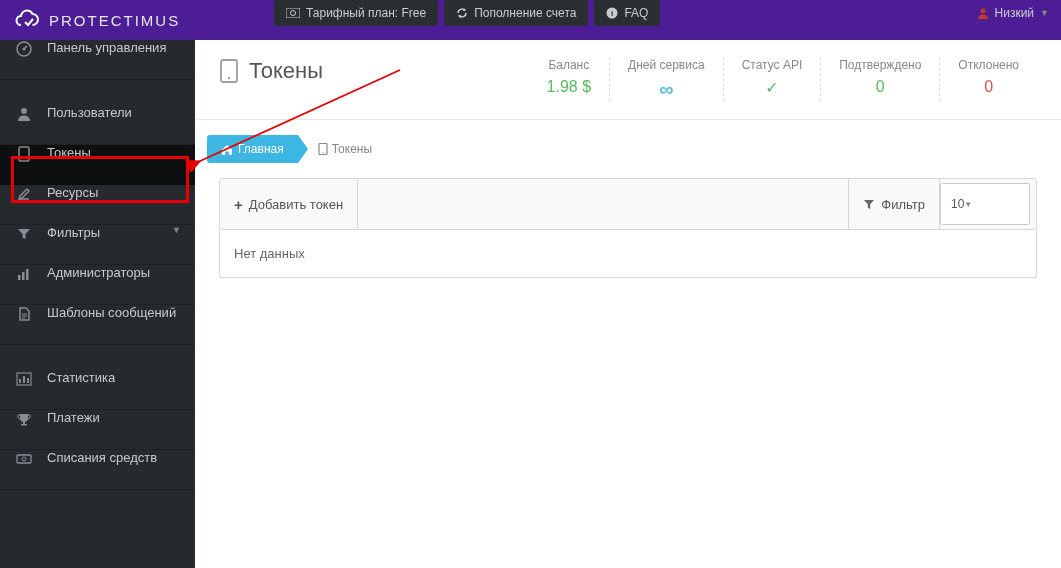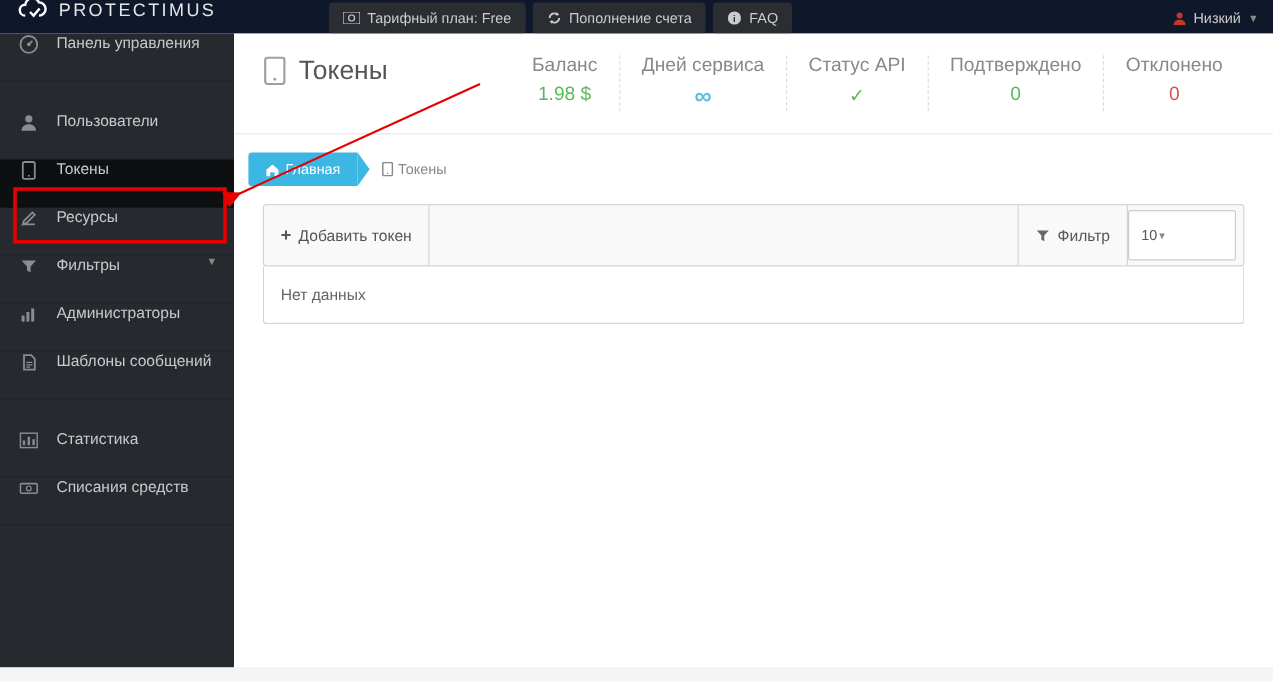--- a/index.html
+++ b/index.html
@@ -1,17 +1,17 @@
 <!DOCTYPE html>
 <html><head>
 <meta charset="utf-8">
 <style>
 *{margin:0;padding:0;box-sizing:border-box;font-family:Arial,Helvetica,sans-serif}
 body{background:#f5f5f5;width:1061px;height:568px;overflow:hidden;font-size:13px}
-.topbar{height:28px;background:#0f172a;display:flex;align-items:flex-end;color:#e6e6e6}
+.topbar{height:40px;background:#4c1d95;display:flex;align-items:flex-start;color:#e6e6e6}
 .logo{width:195px;height:40px;display:flex;align-items:center;padding-left:15px;color:#e6e6e6}
 .logo-mark{width:28px;height:22px;margin-right:6px}
 .logo-text{font-size:15px;letter-spacing:2px;font-weight:300;text-transform:uppercase}
 .top-buttons{display:flex;gap:6px;margin-left:79px}
 .top-btn{background:#2a2e33;color:#ccc;padding:6px 12px;border-radius:3px;font-size:12px;display:flex;align-items:center;gap:6px;cursor:pointer;border:none}
 .top-spacer{flex:1}
 .user-btn{color:#c0392b;padding:6px 12px;font-size:12px;display:flex;align-items:center;gap:6px;cursor:pointer}
 .user-icon{color:#c0392b}
 .caret{font-size:9px;color:#888}
 .wrap{display:flex;height:528px}
@@ -23,21 +23,21 @@
 .side-gap{height:25px}
 .highlight-box{position:absolute;left:11px;top:156px;width:178px;height:47px;border:3px solid #e60000;pointer-events:none;z-index:10}
 .arrow-svg{position:absolute;left:180px;top:62px;width:230px;height:110px;pointer-events:none;z-index:9}
 .main{flex:1;background:#fff;position:relative}
 .page-head{padding:18px 24px;display:flex;align-items:flex-start;border-bottom:1px solid #e8e8e8}
 .page-title{display:flex;align-items:center;gap:10px;color:#555;font-size:22px;font-weight:300}
 .page-title .ico{color:#9aa0a5}
 .stats{margin-left:auto;display:flex;gap:0}
 .stat{text-align:center;padding:0 18px;border-left:1px dashed #ddd}
 .stat:first-child{border-left:none}
-.stat-label{color:#888;font-size:16px;margin-bottom:6px}
+.stat-label{color:#888;font-size:12px;margin-bottom:6px}
 .stat-val{font-size:16px;font-weight:300}
 .val-green{color:#5cb85c}
 .val-red{color:#d9534f}
 .val-teal{color:#5bc0de;font-size:20px;font-weight:bold}
 .crumbs{padding:15px 12px;display:flex;align-items:center;gap:0}
 .crumb{display:flex;align-items:center;height:28px;position:relative}
 .crumb-home{background:#3cb6e3;color:#fff;padding:0 14px;border-radius:3px 0 0 3px;font-size:12px;display:flex;align-items:center;gap:5px;height:100%}
 .crumb-home:after{content:'';position:absolute;right:-10px;top:0;border-left:10px solid #3cb6e3;border-top:14px solid transparent;border-bottom:14px solid transparent}
 .crumb-cur{color:#888;font-size:12px;padding-left:20px;display:flex;align-items:center;gap:4px}
 .content{padding:0 24px}
@@ -169,20 +169,29 @@
             <rect x="3" y="8" width="2" height="4" fill="#878d92"></rect>
             <rect x="7" y="5" width="2" height="7" fill="#878d92"></rect>
             <rect x="11" y="7" width="2" height="5" fill="#878d92"></rect>
           </svg>
         </span>
       <span class="side-label">Статистика</span>
     </div>
     <div class="side-item">
       <span class="side-icon">
           <svg width="16" height="16">
+            <path fill="#878d92" d="M4 3h8v4a4 4 0 0 1-8 0zM7 11h2v2H7zM5 13h6v1.5H5z"></path>
+            <path fill="none" stroke="#878d92" d="M4 4H2v2a2 2 0 0 0 2 2M12 4h2v2a2 2 0 0 1-2 2"></path>
+          </svg>
+        </span>
+      <span class="side-label">Платежи</span>
+    </div>
+    <div class="side-item">
+      <span class="side-icon">
+          <svg width="16" height="16">
             <rect x="1" y="4" width="14" height="8" rx="1" fill="none" stroke="#878d92" stroke-width="1.3"></rect>
             <circle cx="8" cy="8" r="2" fill="none" stroke="#878d92"></circle>
           </svg>
         </span>
       <span class="side-label">Списания средств</span>
     </div>
   </div>
 
   <div class="main">
     <div class="page-head">

